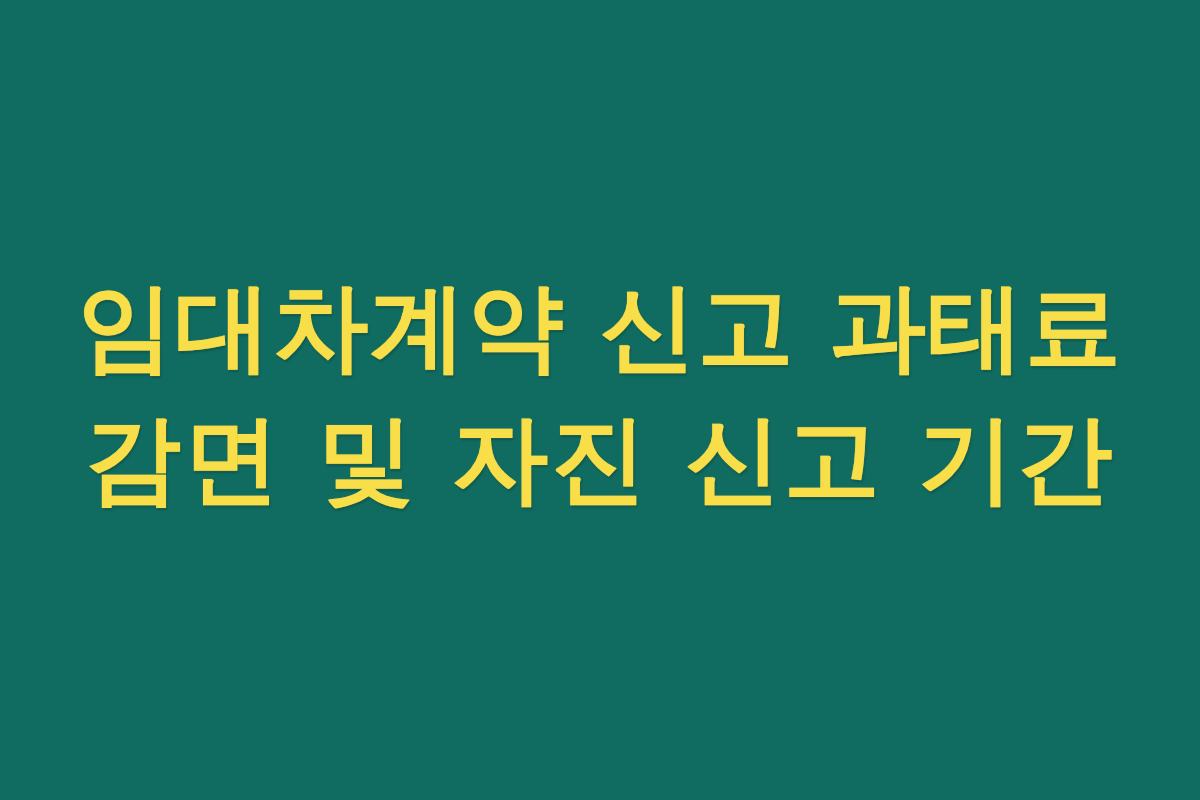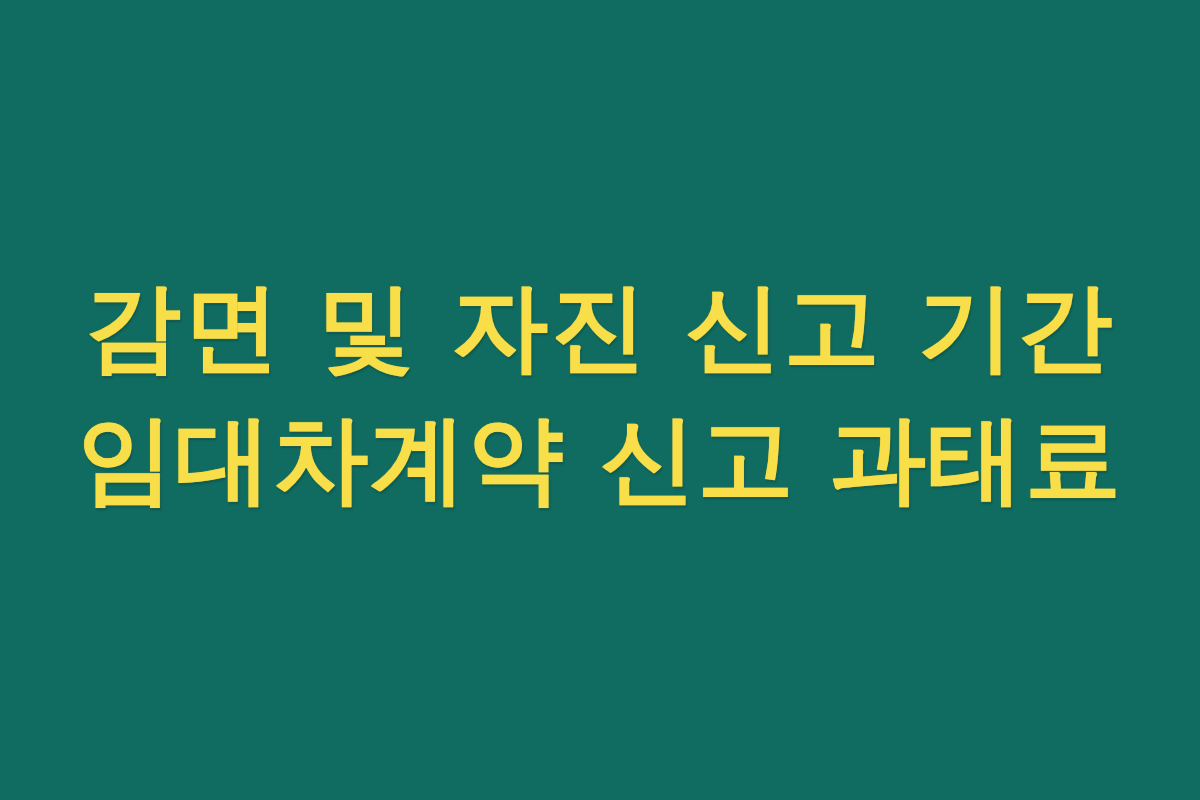--- a/index.html
+++ b/index.html
@@ -62,19 +62,19 @@
     letter-spacing: 2.5px;
   }
 </style>
 </head>
 <body>
 
 <div id="banner" style="background: rgb(16, 107, 96);">
 
   <div id="headline">
 
+    <span class="headline-line line-1" style="color: rgb(248, 222, 72);">임대차계약 신고 과태료</span>
+
     <span class="headline-line line-2" style="color: rgb(248, 222, 72);">감면 및 자진 신고 기간</span>
-
-    <span class="headline-line line-1" style="color: rgb(248, 222, 72);">임대차계약 신고 과태료</span>
 
   </div>
 
 </div>
 
 </body></html>

